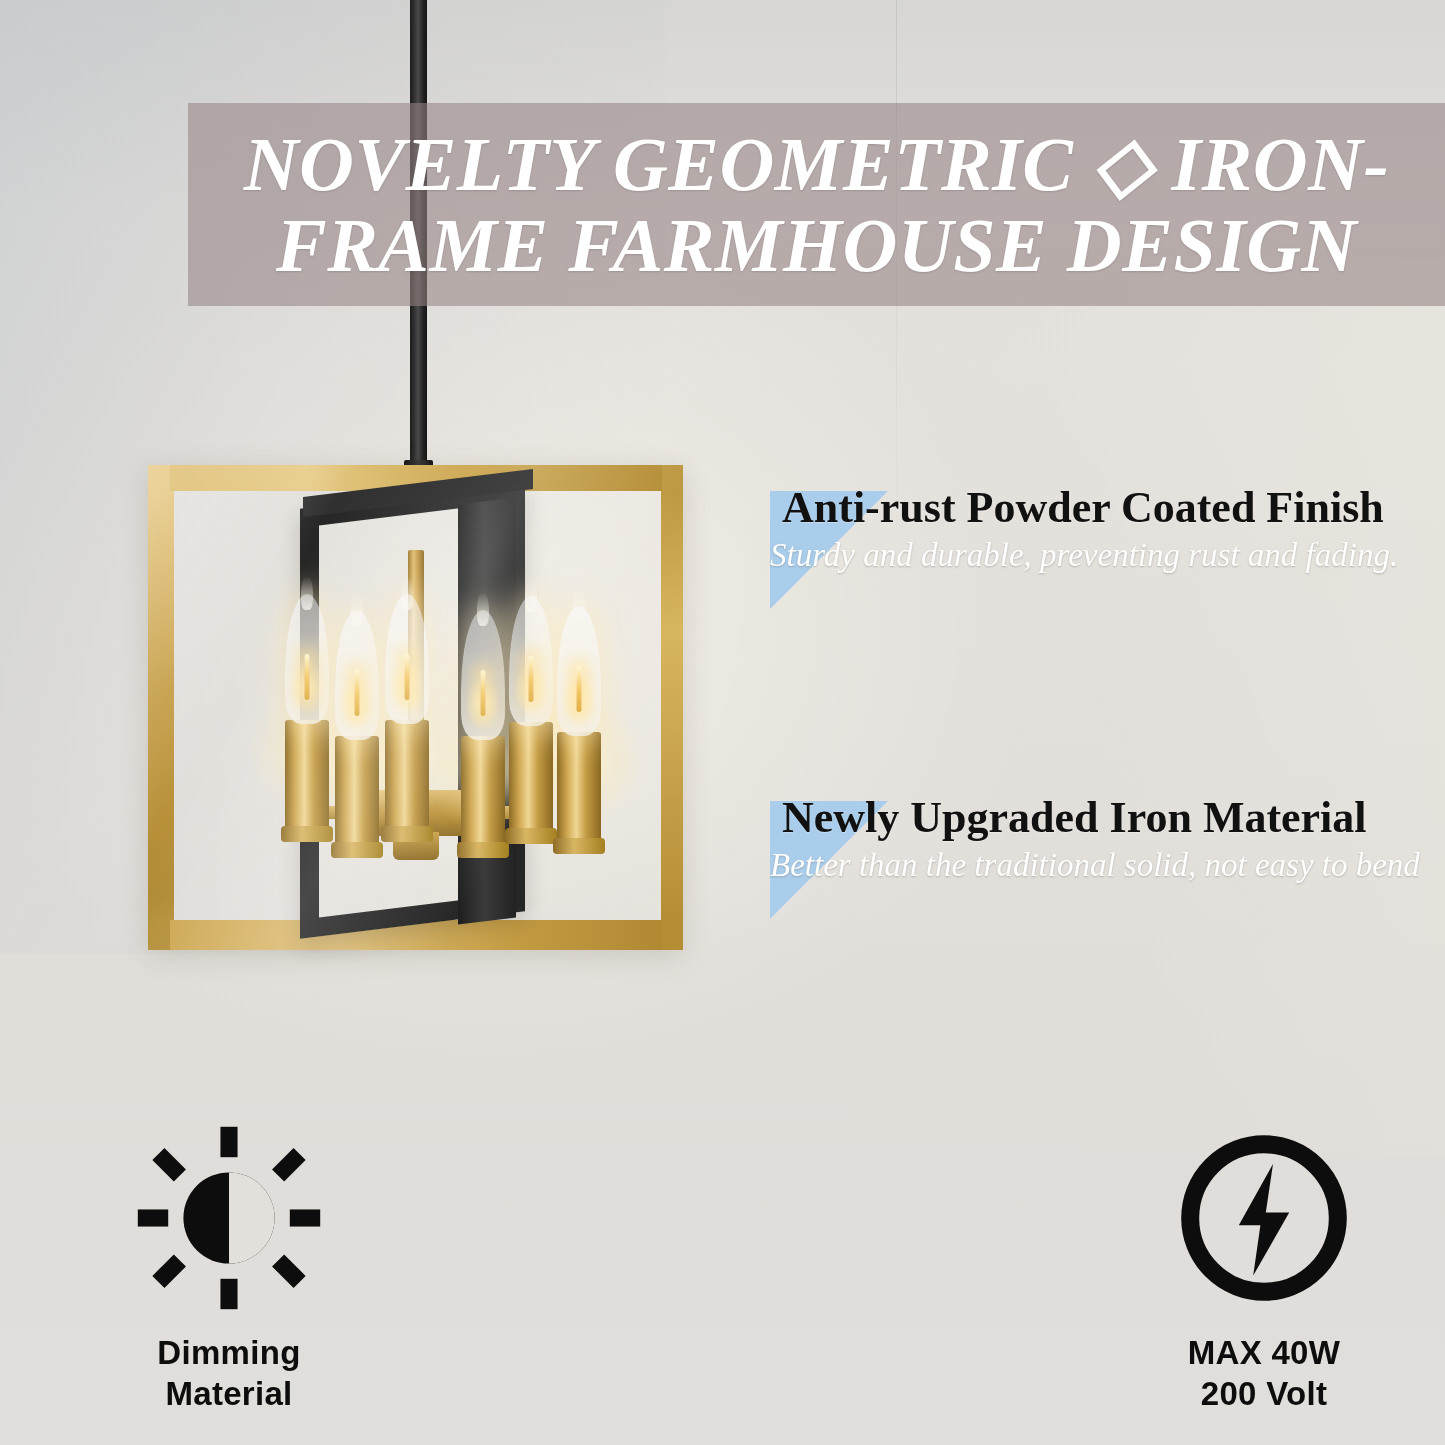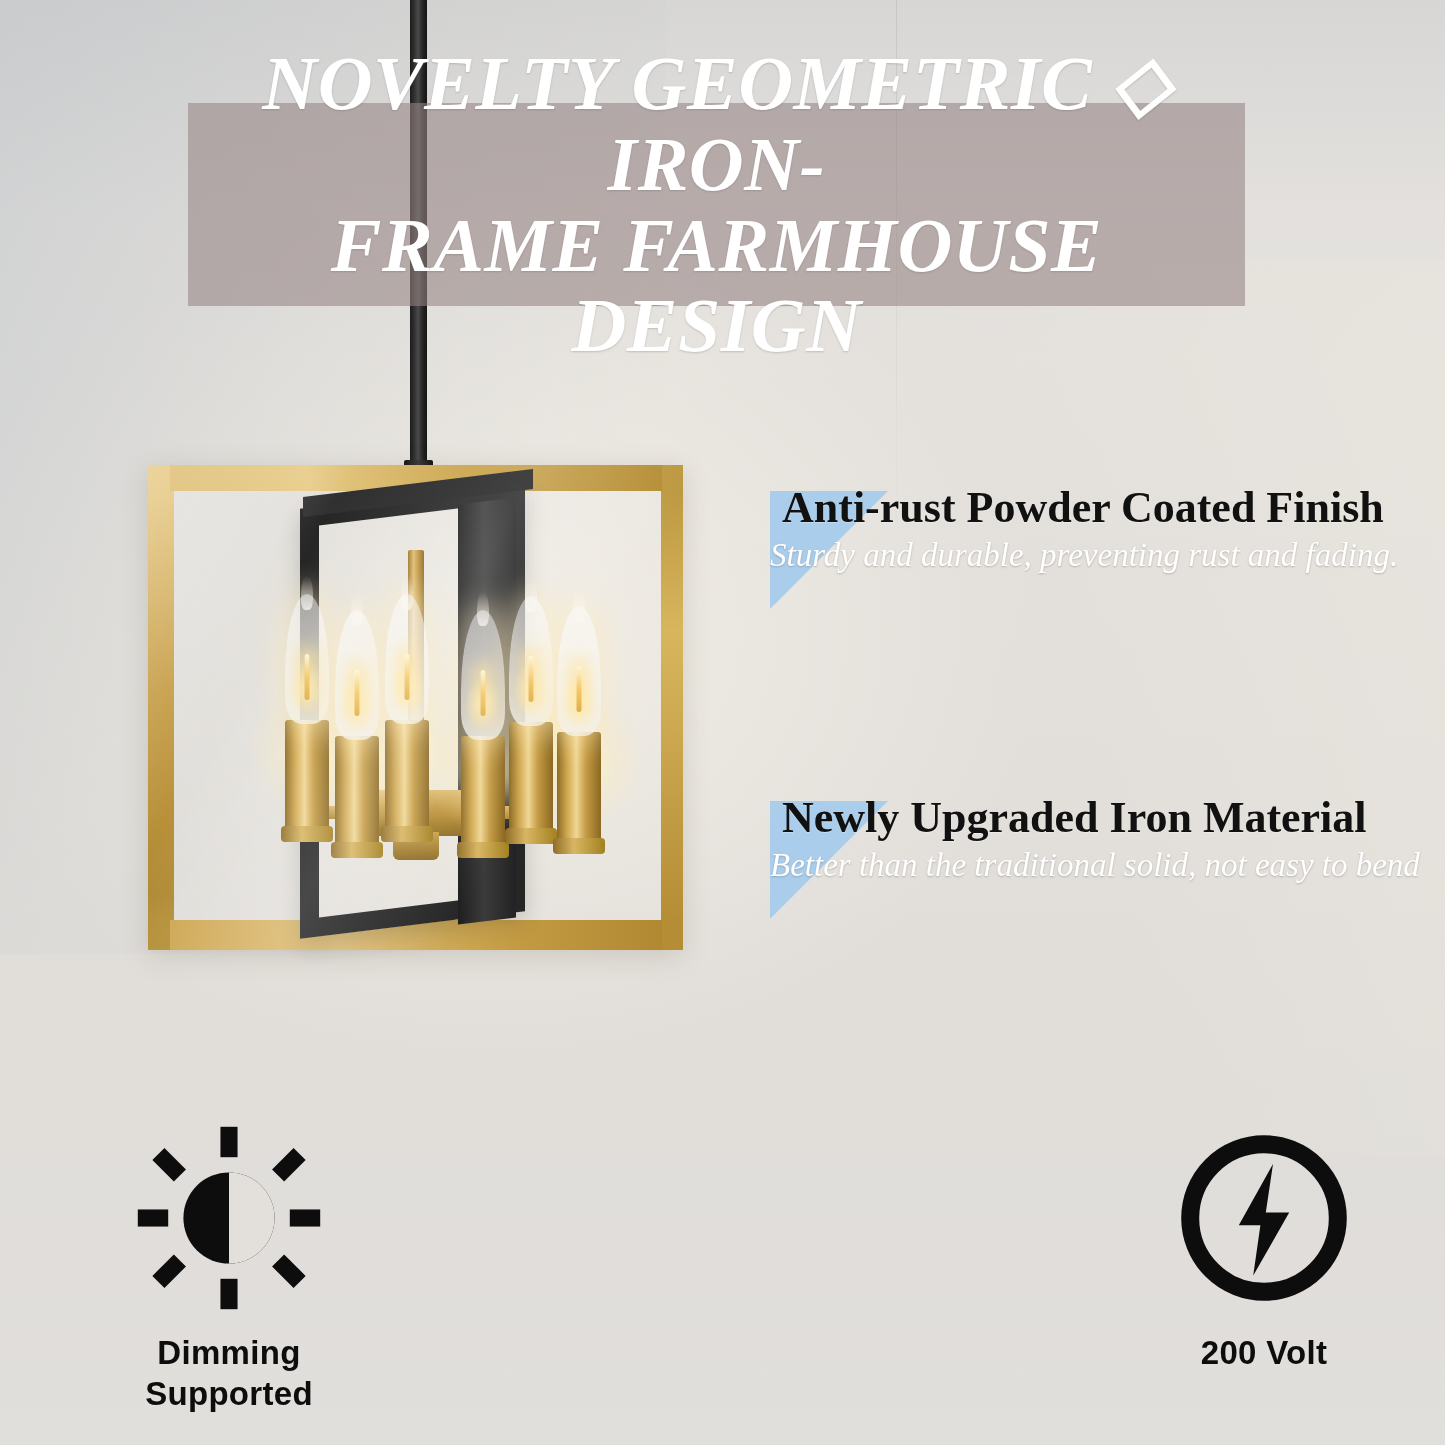--- a/index.html
+++ b/index.html
@@ -155,21 +155,21 @@
     box-shadow:0 0 16px 7px rgba(255,225,150,0.75);
   }
   .glow{
     position:absolute; border-radius:50%;
     background:radial-gradient(circle, rgba(255,243,205,0.85) 0%, rgba(255,236,178,0.28) 38%, rgba(255,235,175,0) 72%);
     pointer-events:none;
   }
 
   
   .title-band{
-    position:absolute; left:188px; top:103px; width:1057px; height:203px;
+    position:absolute; left:188px; top:103px; width:1257px; height:203px;
     background:rgba(150,132,132,0.58);
     display:flex; align-items:center; justify-content:center;
   }
   .title-text{
     color:#ffffff;
     font-family:"Liberation Serif", serif;
     font-style:italic; font-weight:700;
     font-size:76px; line-height:1.06;
     text-align:center; letter-spacing:0.5px;
     padding:0 18px;
@@ -338,32 +338,33 @@
           <rect x="2" y="45.5" width="16" height="9" fill="#0d0d0d"></rect>
           <rect x="82" y="45.5" width="16" height="9" fill="#0d0d0d"></rect>
           <rect x="14" y="14" width="9" height="16" fill="#0d0d0d" transform="rotate(-45 18.5 22)"></rect>
           <rect x="77" y="14" width="9" height="16" fill="#0d0d0d" transform="rotate(45 81.5 22)"></rect>
           <rect x="14" y="70" width="9" height="16" fill="#0d0d0d" transform="rotate(45 18.5 78)"></rect>
           <rect x="77" y="70" width="9" height="16" fill="#0d0d0d" transform="rotate(-45 81.5 78)"></rect>
         </svg>
       </div>
       <div class="icon-caption">
         <div>Dimming</div>
-        <div>Supported</div>
+        <div>Material</div>
       </div>
     </div>
 
     <div class="icon-item">
       <div class="icon-art">
         <svg width="180" height="180" viewBox="0 0 100 100" aria-hidden="true">
           <circle cx="50" cy="50" r="41" fill="none" stroke="#0d0d0d" stroke-width="10"></circle>
           <path d="M55 20 L36 54 L48 54 L44 82 L64 47 L51 47 Z" fill="#0d0d0d"></path>
         </svg>
       </div>
       <div class="icon-caption">
+        <div>MAX 40W</div>
         <div>200 Volt</div>
       </div>
     </div>
 
 
   </div>
 
 </div>
 
 </body></html>

